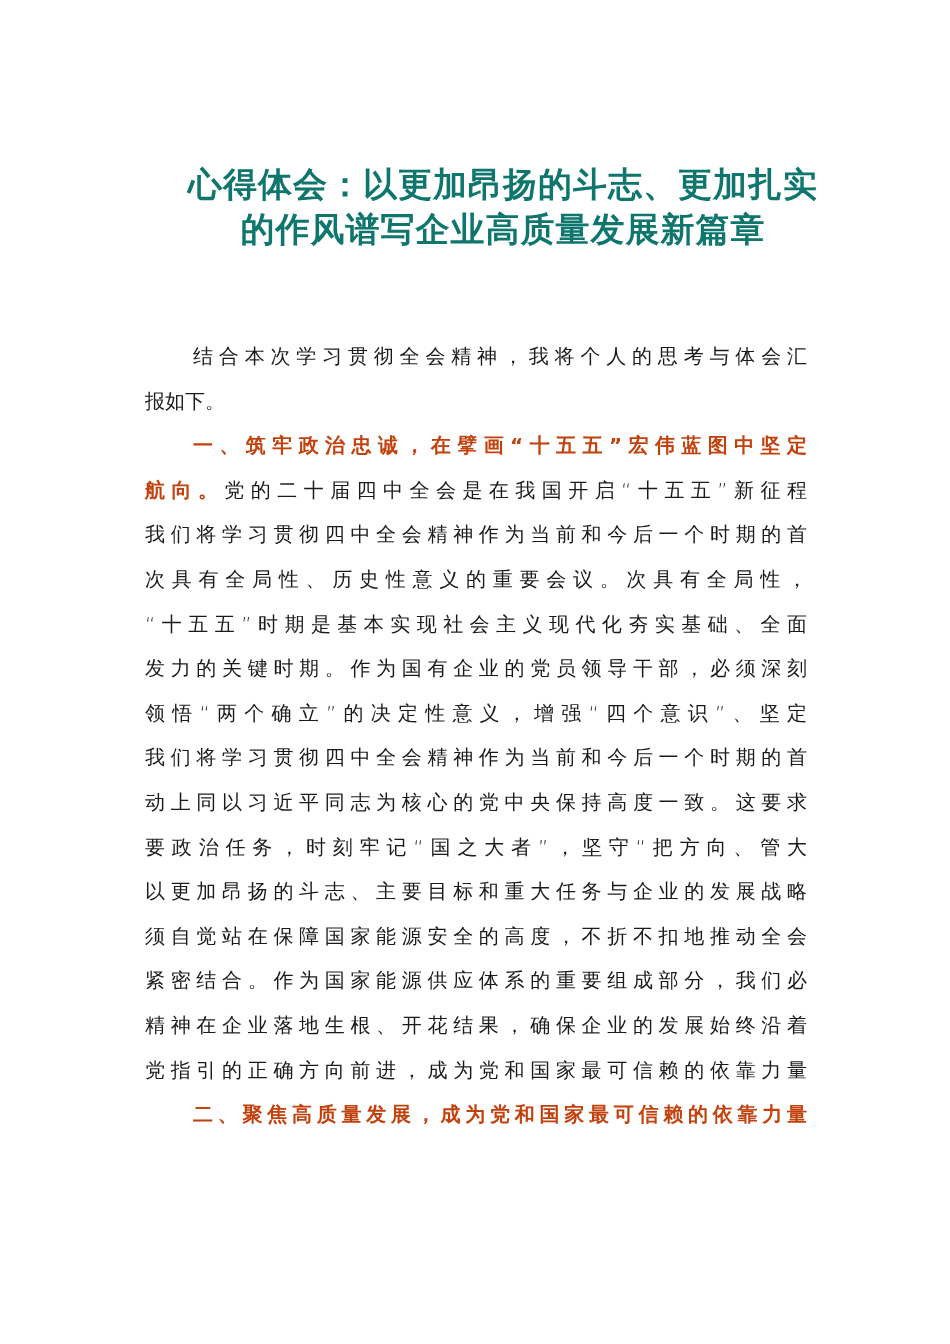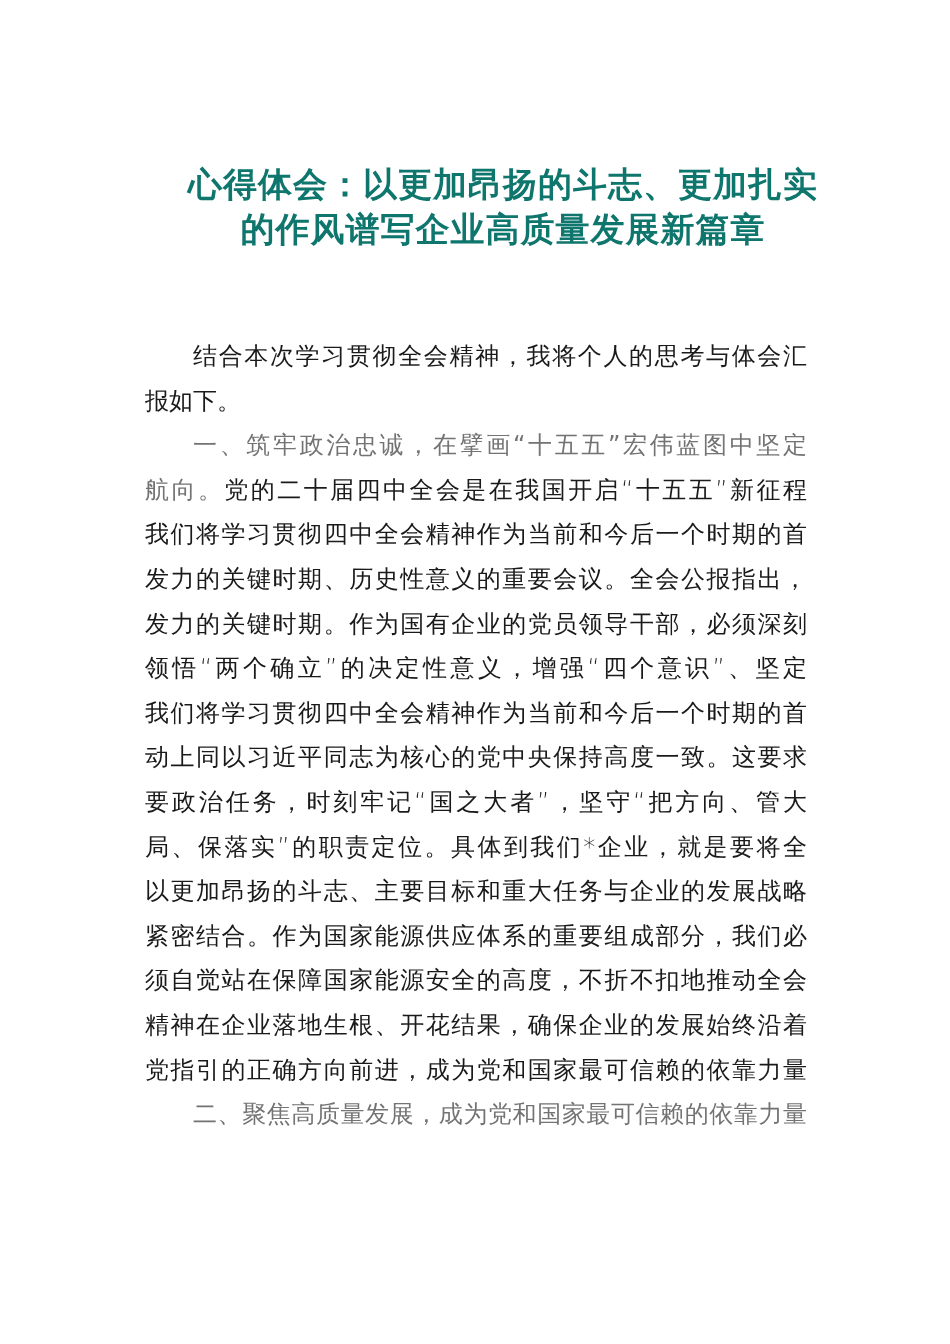--- a/index.html
+++ b/index.html
@@ -39,60 +39,60 @@
 
     .body {
       position: absolute;
       left: 145px;
       top: 334px;
       width: 662px;
     }
     .line {
       height: 44.6px;
       line-height: 44.6px;
-      font-size: 24px;
+      font-size: 20px;
       white-space: nowrap;
       text-align: justify;
       text-align-last: justify;
       color: #1a1a1a;
       font-family: "DejaVu Sans", "Liberation Sans", sans-serif;
       font-weight: 300;
     }
     .line.indent { padding-left: 48px; }
     .line.last { text-align-last: left; }
     .line .bold, .bold {
-      font-weight: normal;
-      color: #737373;
+      font-weight: bold;
+      color: #c2410c;
     }
   </style>
 </head>
 <body>
 
 <div class="page">
 
   <div class="title l1">心得体会：以更加昂扬的斗志、更加扎实</div>
   <div class="title l2">的作风谱写企业高质量发展新篇章</div>
 
   <div class="body">
 
     <div class="line indent">结合本次学习贯彻全会精神，我将个人的思考与体会汇</div>
     <div class="line last">报如下。</div>
 
     <div class="line indent bold">一、筑牢政治忠诚，在擘画“十五五”宏伟蓝图中坚定</div>
     <div class="line"><span class="bold">航向。</span><span>党的二十届四中全会是在我国开启“十五五”新征程</span></div>
 
     <div class="line">我们将学习贯彻四中全会精神作为当前和今后一个时期的首</div>
-    <div class="line">发力的关键时期、历史性意义的重要会议。全会公报指出，</div>
+    <div class="line">次具有全局性、历史性意义的重要会议。次具有全局性，</div>
+    <div class="line">“十五五”时期是基本实现社会主义现代化夯实基础、全面</div>
     <div class="line">发力的关键时期。作为国有企业的党员领导干部，必须深刻</div>
     <div class="line">领悟“两个确立”的决定性意义，增强“四个意识”、坚定</div>
     <div class="line">我们将学习贯彻四中全会精神作为当前和今后一个时期的首</div>
     <div class="line">动上同以习近平同志为核心的党中央保持高度一致。这要求</div>
     <div class="line">要政治任务，时刻牢记“国之大者”，坚守“把方向、管大</div>
-    <div class="line">局、保落实”的职责定位。具体到我们*企业，就是要将全</div>
     <div class="line">以更加昂扬的斗志、主要目标和重大任务与企业的发展战略</div>
+    <div class="line">须自觉站在保障国家能源安全的高度，不折不扣地推动全会</div>
     <div class="line">紧密结合。作为国家能源供应体系的重要组成部分，我们必</div>
-    <div class="line">须自觉站在保障国家能源安全的高度，不折不扣地推动全会</div>
     <div class="line">精神在企业落地生根、开花结果，确保企业的发展始终沿着</div>
     <div class="line">党指引的正确方向前进，成为党和国家最可信赖的依靠力量</div>
 
     <div class="line indent bold">二、聚焦高质量发展，成为党和国家最可信赖的依靠力量</div>
   </div>
 </div>
 
 </body></html>

